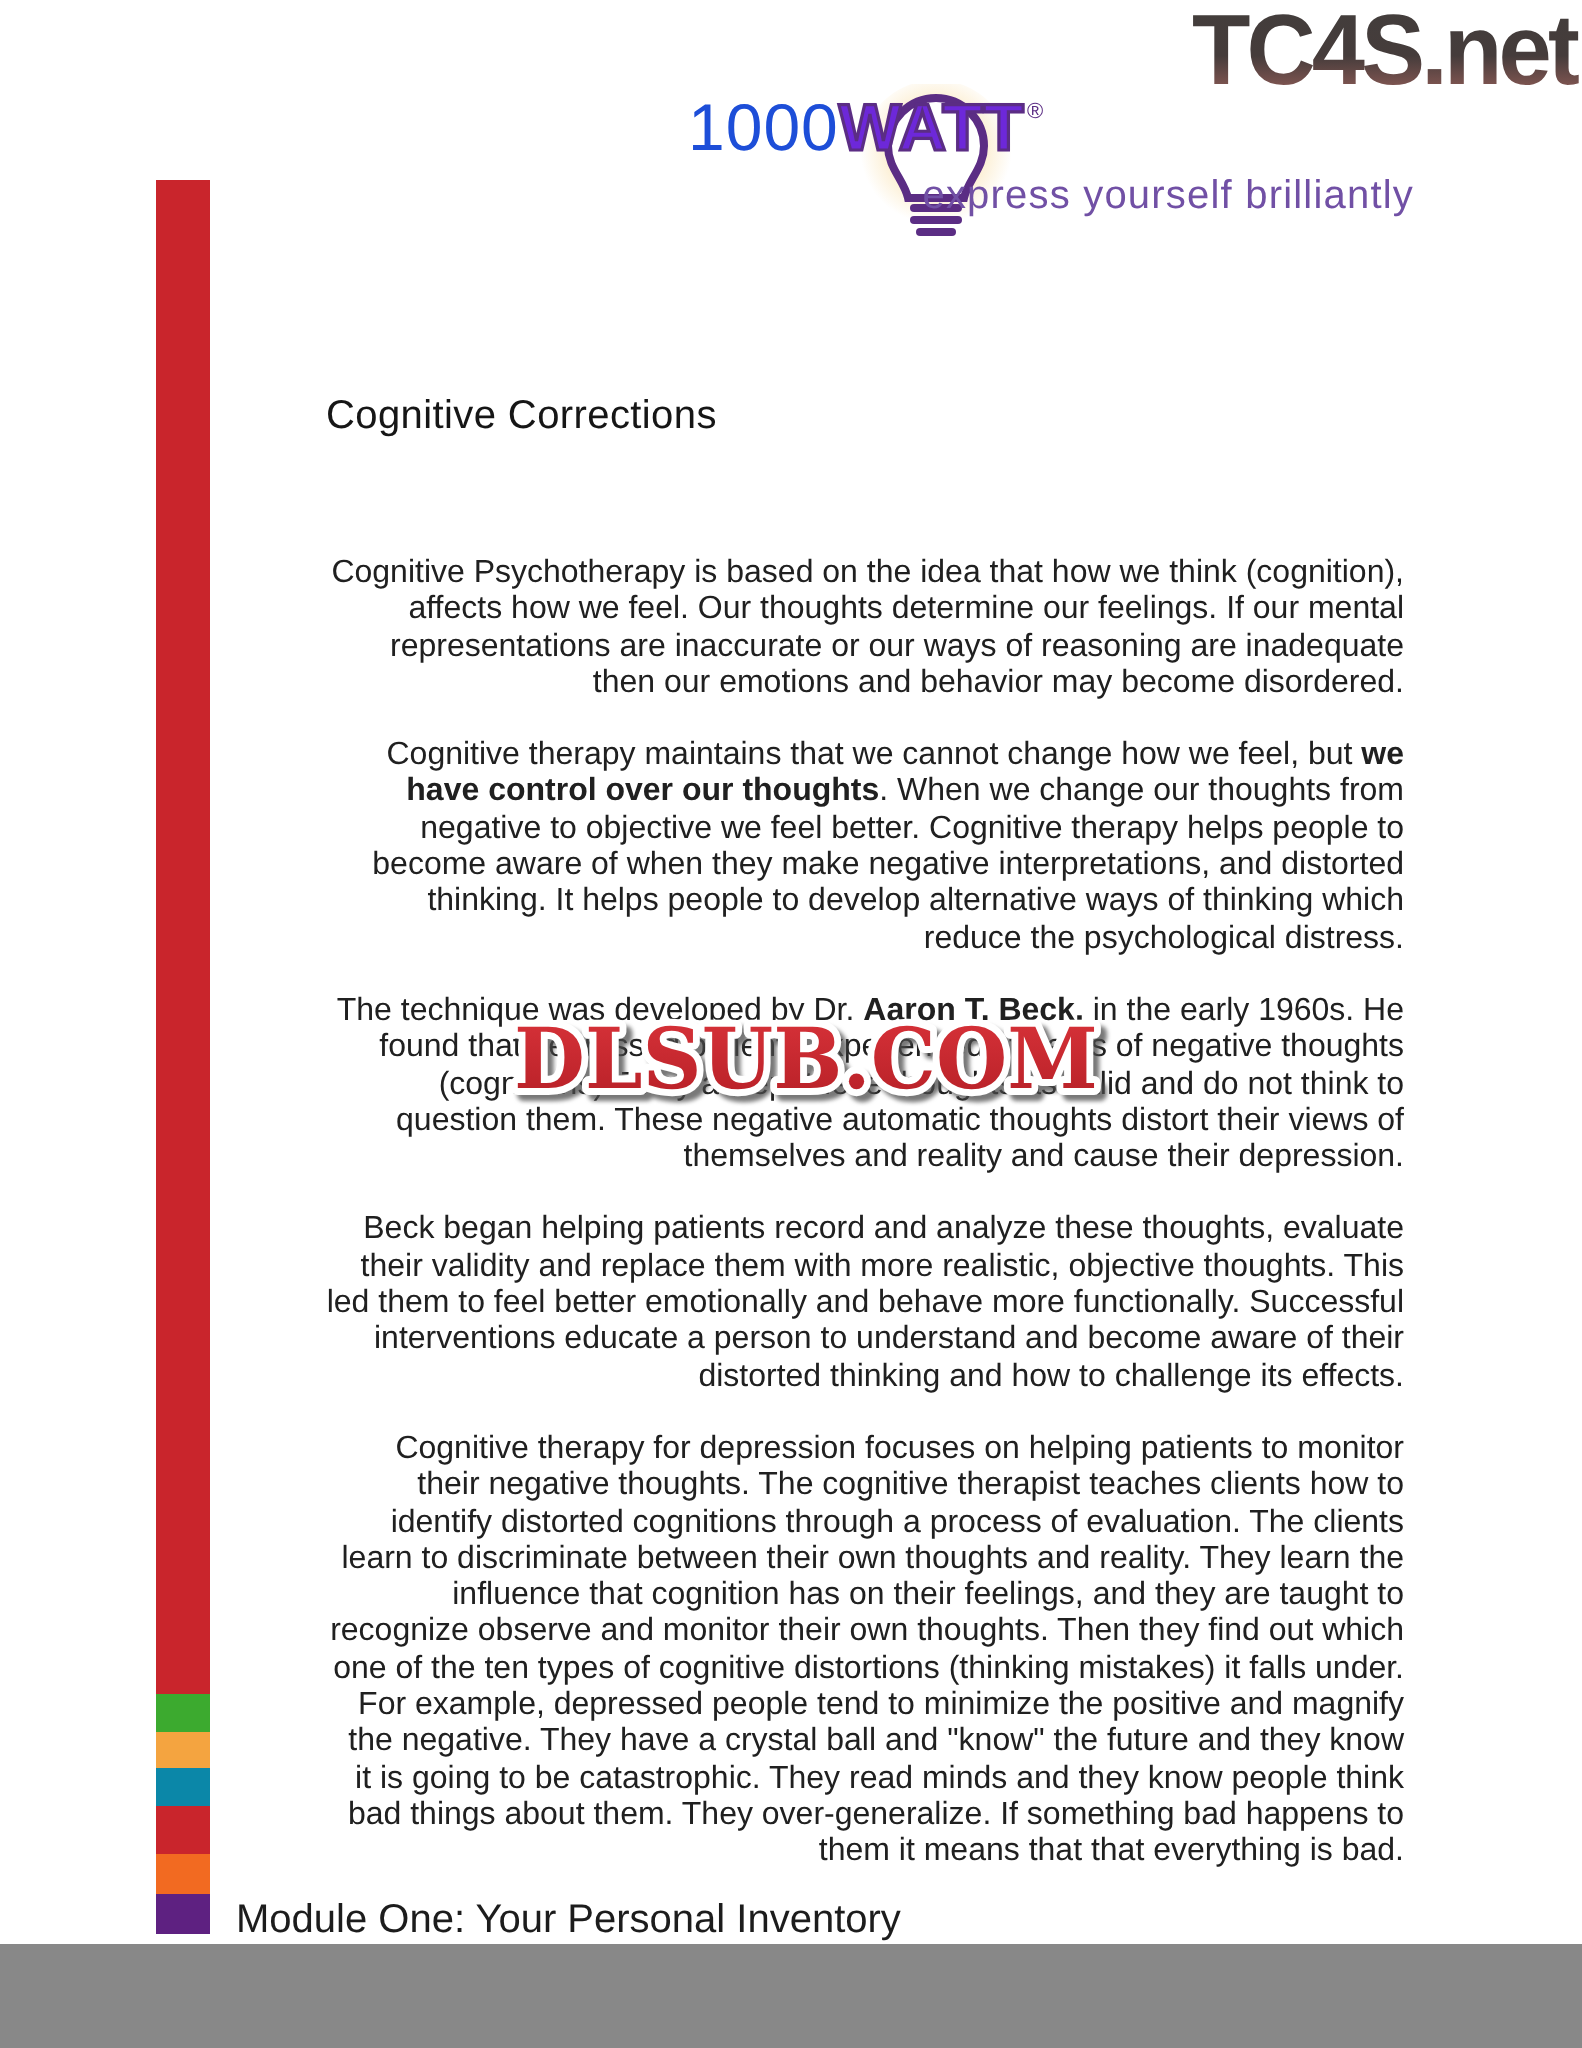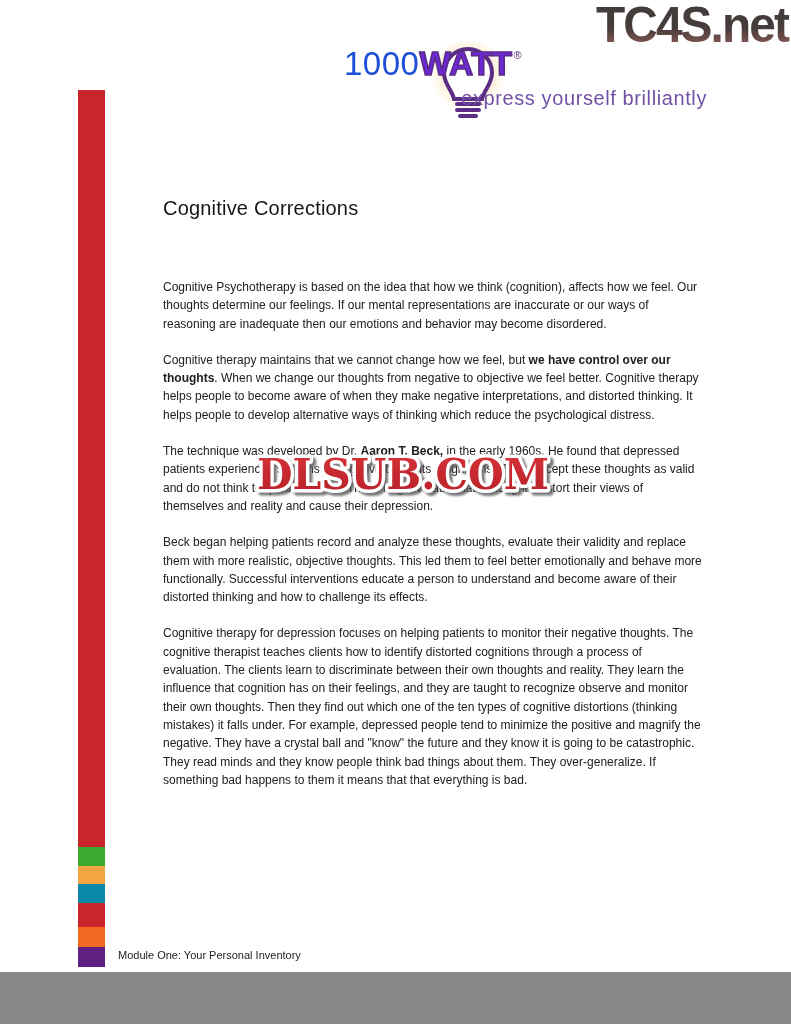--- a/index.html
+++ b/index.html
@@ -43,34 +43,34 @@
   }
   .sidebar .main{flex:1;}
   .sidebar .seg{width:27px;}
   .s1{height:19px}.s2{height:18px}.s3{height:19px}.s4{height:24px}.s5{height:20px}.s6{height:20px}
   
   .content{position:absolute;left:163px;top:197px;width:539px;}
   .doc-title{
     margin:0 0 58px 0;font-size:20px;font-weight:400;color:#161616;letter-spacing:.2px;
   }
   .content p{
-    margin:0 0 18px 0;font-size:12px;line-height:18.3px;color:#202020;text-align:left;
+    margin:0 0 18px 0;font-size:16px;line-height:18.3px;color:#202020;text-align:right;
   }
   .content b{font-weight:bold;}
   .p3wrap{position:relative;}
   
   .dlsub{position:absolute;left:90px;top:6px;width:300px;height:54px;
          filter:drop-shadow(3px 3px 1px rgba(75,75,75,.75));}
   .dlsub text{
     font-family:"DejaVu Serif",serif;font-weight:bold;font-size:42px;
     paint-order:stroke;stroke:#ffffff;stroke-width:7px;stroke-linejoin:round;
   }
   
   .module-footer{
-    position:absolute;left:118px;top:949px;font-size:11px;color:#1c1c1c;
+    position:absolute;left:118px;top:949px;font-size:20px;color:#1c1c1c;
   }
   
   .traders{position:absolute;left:466px;top:979px;width:325px;height:45px;
            filter:drop-shadow(2px 3px 1px rgba(100,100,100,.55));}
   .traders text{
     font-family:"Liberation Sans",sans-serif;font-weight:bold;font-size:35px;
     paint-order:stroke;stroke-linejoin:round;
   }
   .traders .front{stroke:#9e2b26;stroke-width:1.5px;}
   .traders .back{stroke:#f1f1f1;stroke-width:9px;fill:#f1f1f1;}

